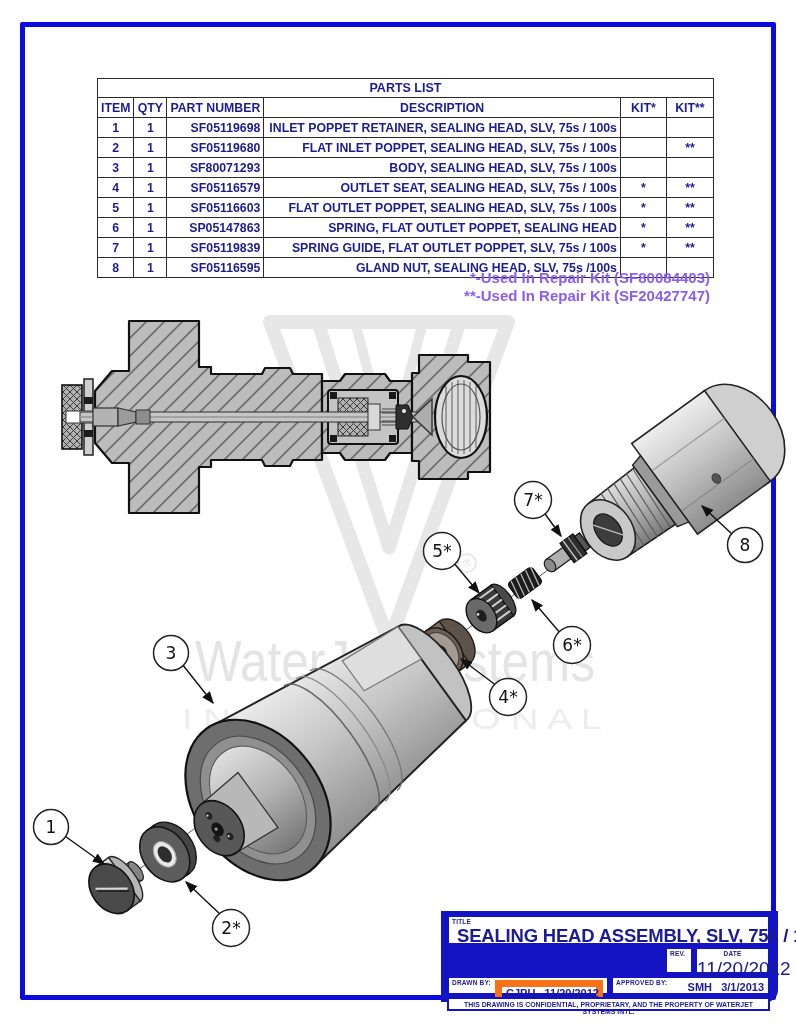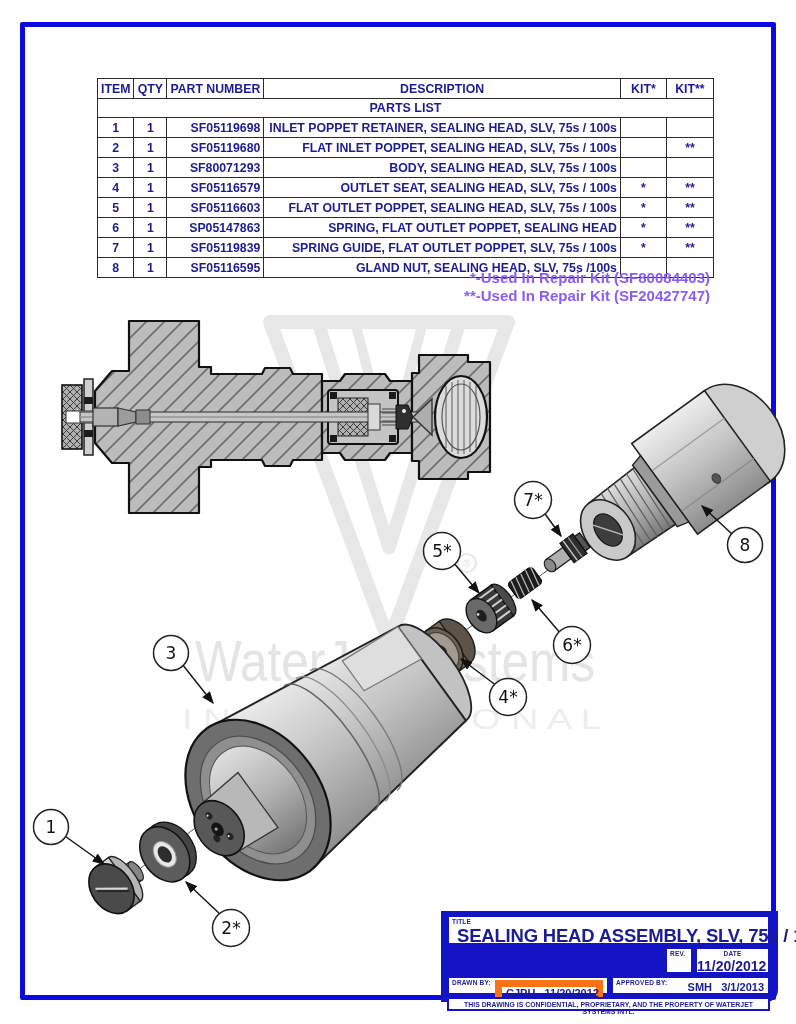--- a/index.html
+++ b/index.html
@@ -21,50 +21,50 @@
         font-weight:600;font-size:15px;}
   
   #title-block{position:absolute;left:441px;top:911px;width:337px;height:91px;
         background:#1414c4;border-bottom-right-radius:12px;box-sizing:border-box;
         color:#1b1b96;}
   .tb-cell{position:absolute;background:#fff;border:2px solid #1414c4;box-sizing:border-box;}
   .tb-label{position:absolute;top:1px;left:3px;font-size:6.5px;font-weight:bold;letter-spacing:.2px;}
   .tb-title-text{position:absolute;left:8px;top:8px;font-size:18.5px;font-weight:bold;
         letter-spacing:-0.2px;white-space:nowrap;}
   .tb-dwg{position:absolute;left:0;right:0;top:7px;text-align:center;font-size:17px;font-weight:bold;}
-  .tb-date{position:absolute;left:0;right:2px;top:9px;text-align:center;font-size:14px;font-weight:bold;}
+  .tb-date{position:absolute;left:0;right:2px;top:9px;text-align:center;font-size:19px;font-weight:normal;}
   .tb-small-val{position:absolute;font-size:11px;font-weight:bold;padding-left:32px;}
   .tb-conf{position:absolute;left:0;right:0;top:2px;text-align:center;font-size:6.9px;font-weight:bold;}
 </style>
 </head>
 <body>
 
 <div id="page">
   <div id="page-border"></div>
 
   <table id="parts-table">
     <colgroup>
         <col style="width:35px">
         <col style="width:33px">
         <col style="width:93px">
         <col style="width:356px">
         <col style="width:46px">
         <col style="width:47px">
       </colgroup>
     <tbody>
         <tr>
+      <th colspan="6" id="parts-title">PARTS LIST</th>
+    </tr>
+    <tr>
       <th>ITEM</th>
       <th>QTY</th>
       <th>PART NUMBER</th>
       <th>DESCRIPTION</th>
       <th>KIT*</th>
       <th>KIT**</th>
-    </tr>
-    <tr>
-      <th colspan="6" id="parts-title">PARTS LIST</th>
     </tr>
     <tr>
           <td class="c-center">1</td>
           <td class="c-center">1</td>
           <td class="c-left">SF05119698</td>
           <td class="c-left">INLET POPPET RETAINER, SEALING HEAD, SLV, 75s / 100s</td>
           <td class="c-center"></td>
           <td class="c-center"></td>
         </tr>
     <tr>

